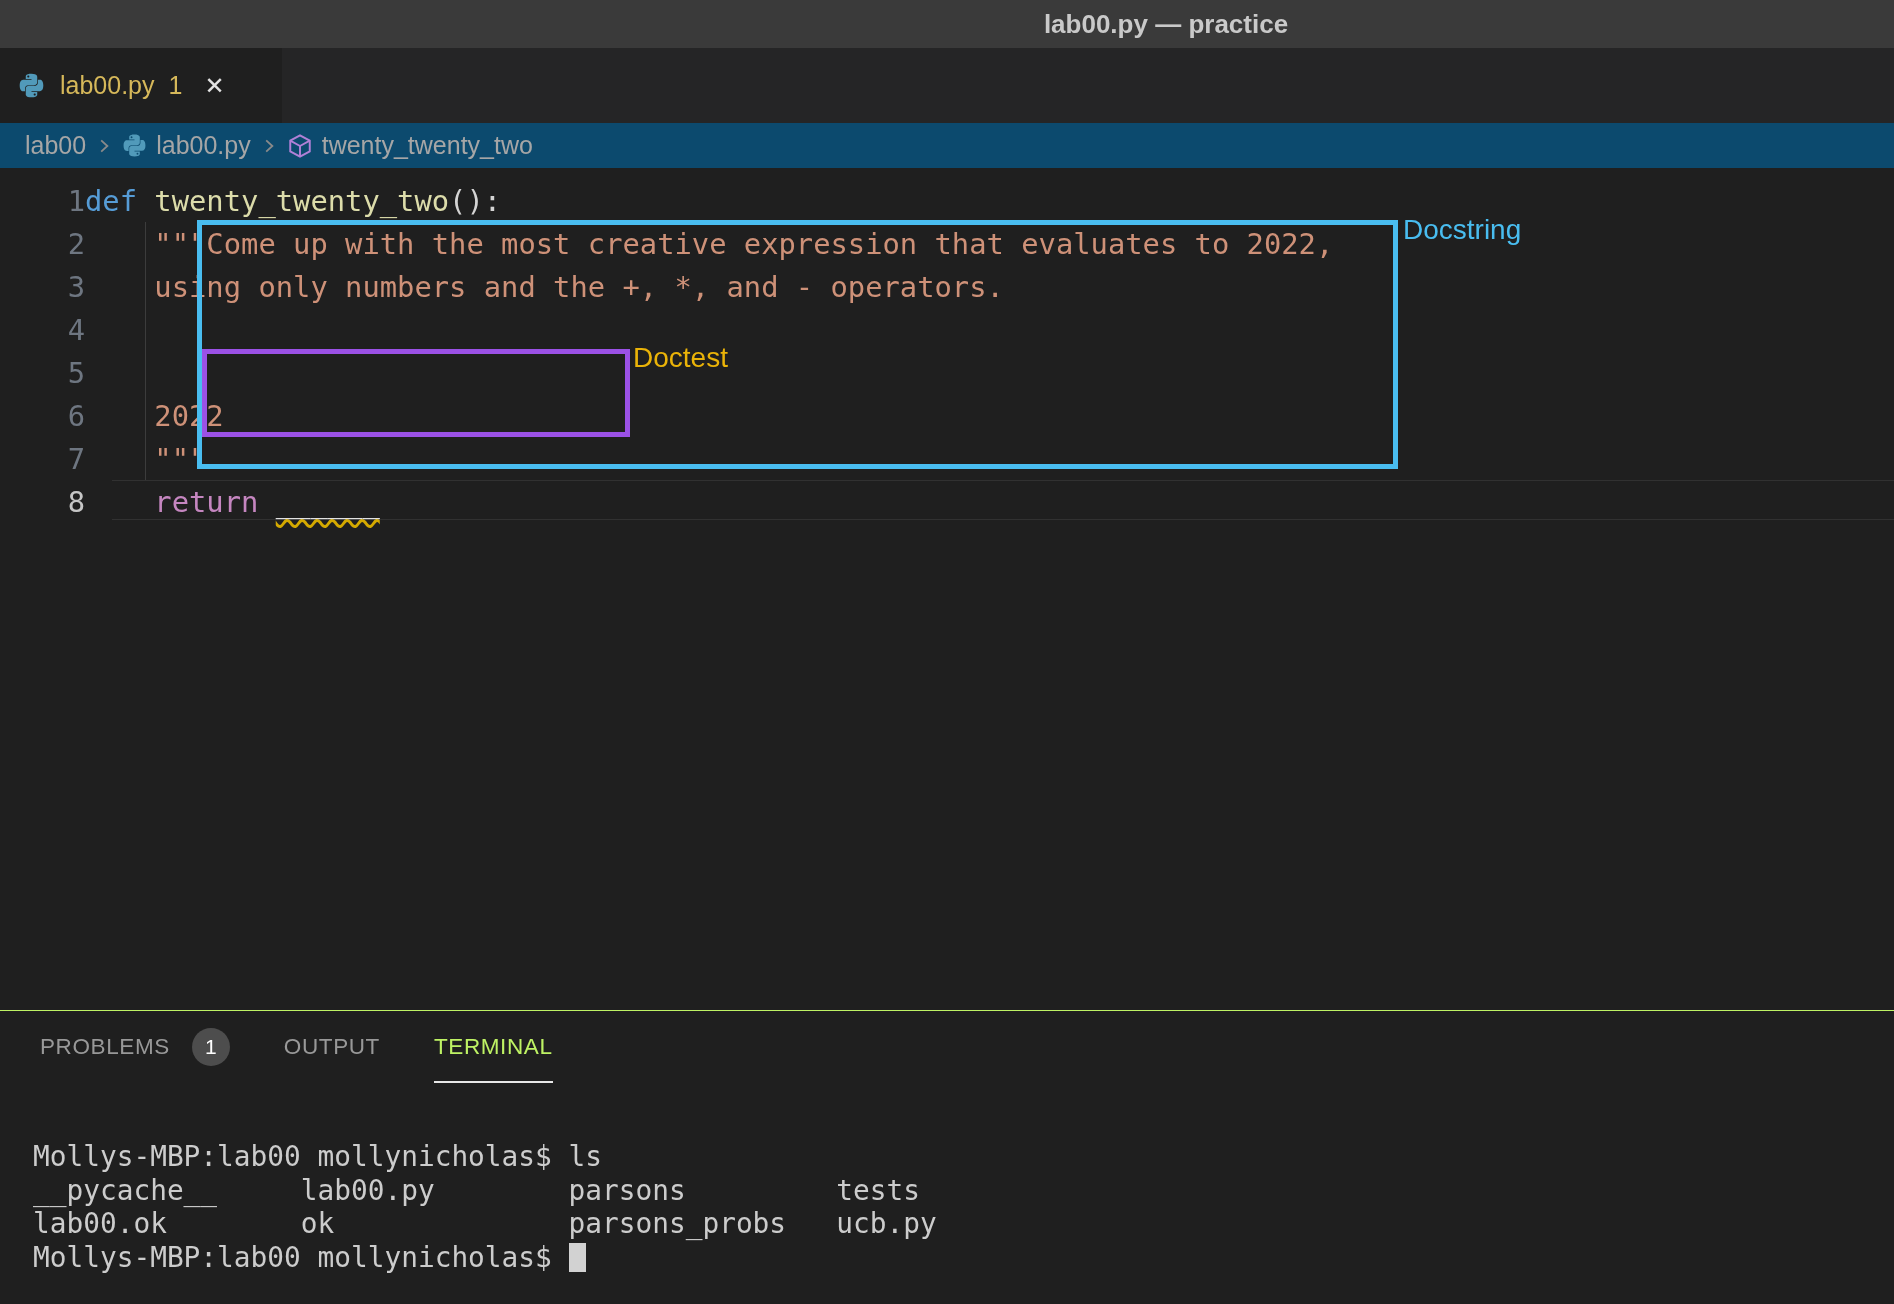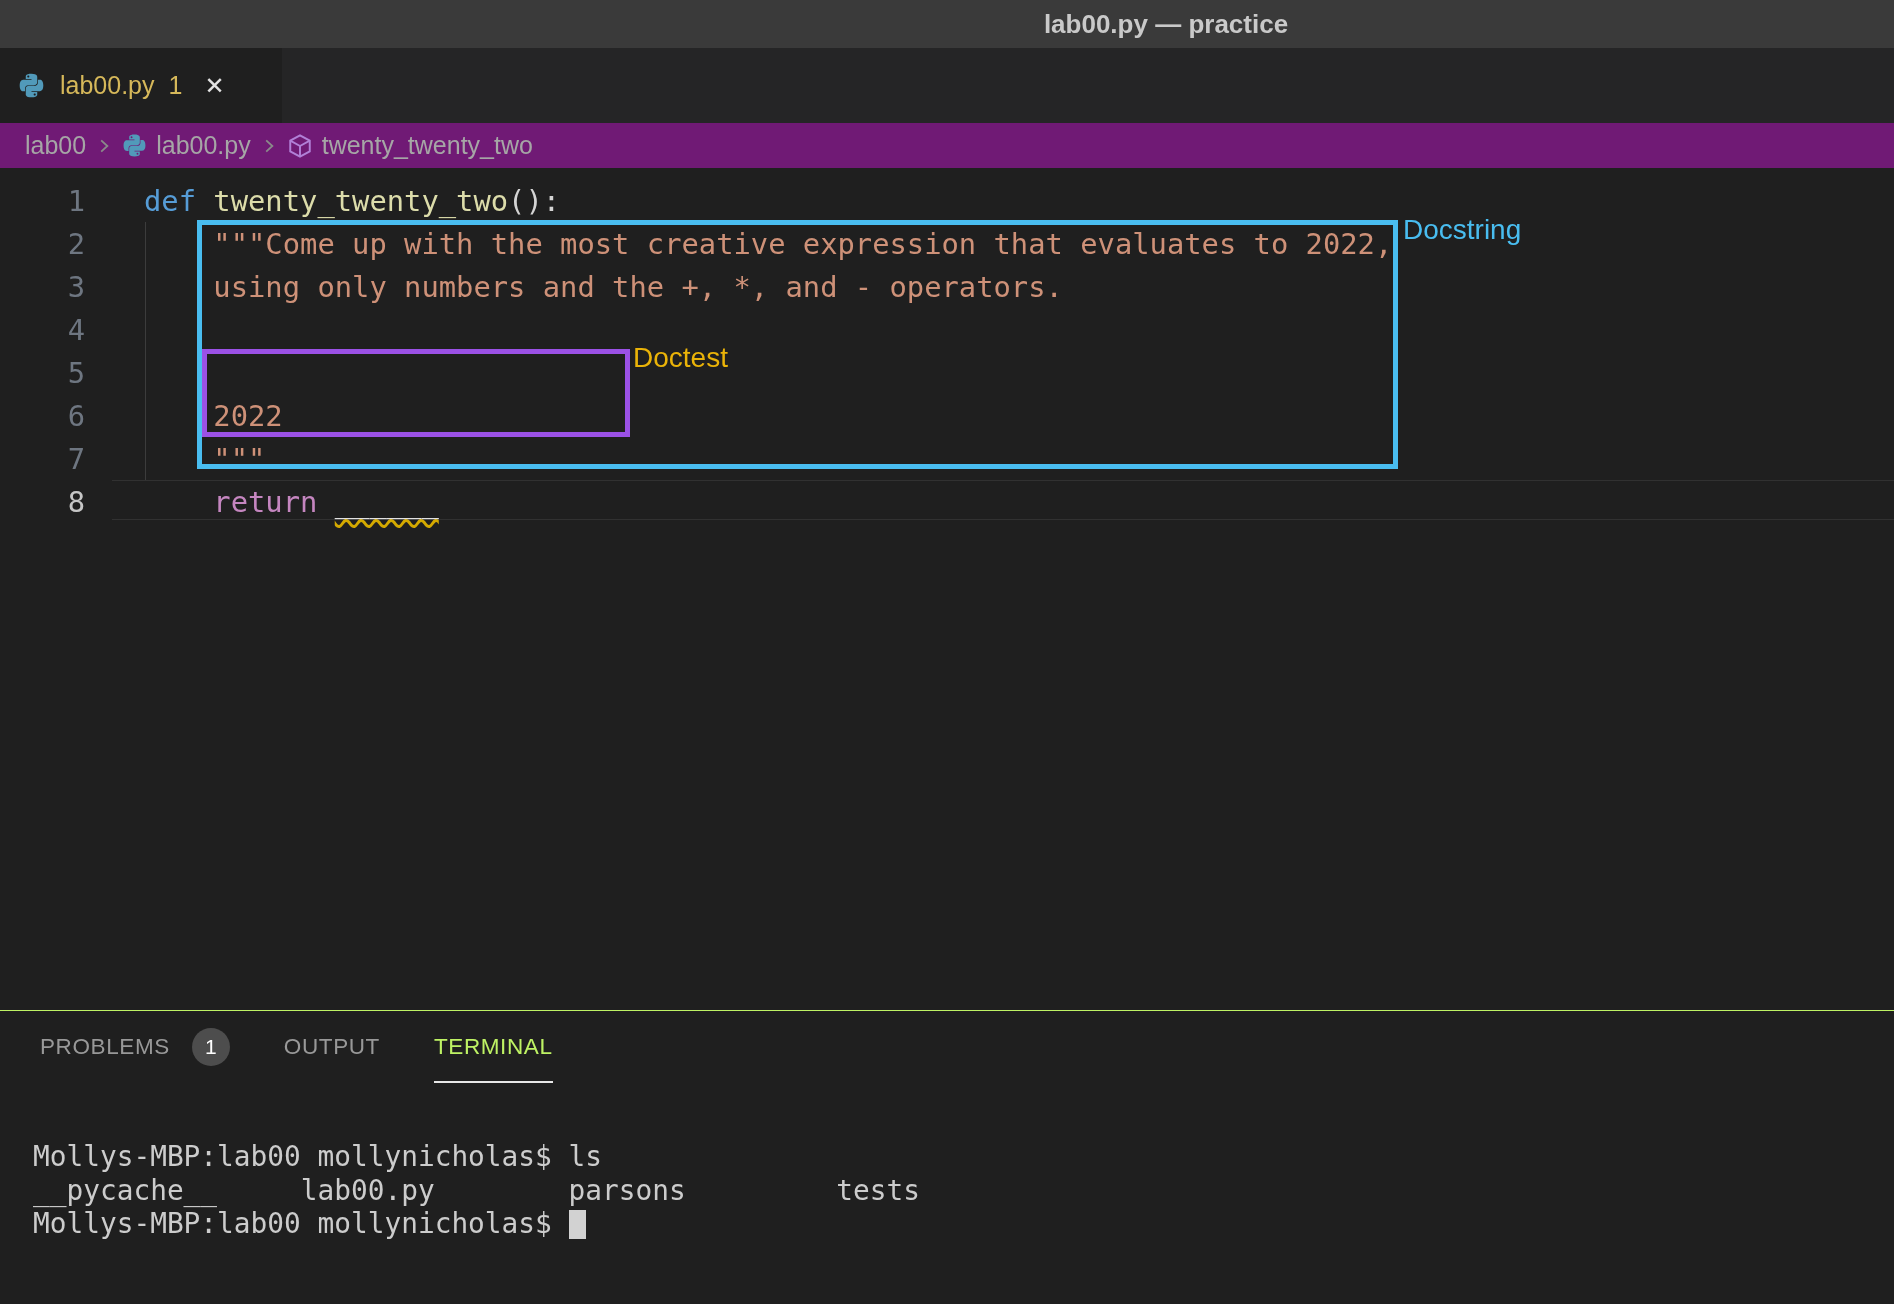--- a/index.html
+++ b/index.html
@@ -14,35 +14,35 @@
 
   
   .tabstrip { position:absolute; top:48px; left:0; right:0; height:75px; background:#252526; }
   .tab { position:absolute; left:0; top:0; width:282px; height:75px; background:#1f1f1f;
          display:flex; align-items:center; padding-left:18px; }
   .tab-label { font-size:25px; color:#d6b85a; margin-left:15px; }
   .tab-badge { font-size:25px; color:#d6b85a; margin-left:14px; }
   .tab-close { margin-left:22px; color:#e3e3e3; font-size:24px; line-height:24px; }
 
   
-  .breadcrumb { position:absolute; top:123px; left:0; right:0; height:45px; background:#701a75;
+  .breadcrumb { position:absolute; top:123px; left:0; right:0; height:45px; background:#0c4a6e;
                 display:flex; align-items:center; padding-left:25px; gap:9px;
                 font-size:25px; color:#a6a6a6; white-space:nowrap; }
   .crumb-icon { display:flex; align-items:center; }
 
   
   .editor { position:absolute; top:168px; left:0; right:0; height:842px; background:#1f1f1f; }
   .current-line { position:absolute; left:112px; right:0; top:312px; height:40px;
                   border-top:1.5px solid #313131; border-bottom:1.5px solid #313131; }
   .indent-guide { position:absolute; left:145px; top:54px; width:1px; height:258px; background:#3c3c3c; }
   .code-lines { position:absolute; top:12px; left:0; right:0; }
   .code-row { display:flex; height:43px; }
   .gutter-num { width:85px; text-align:right; font:28.8px/43px "DejaVu Sans Mono", monospace; color:#6e7681; }
   .code-row.active .gutter-num { color:#c6c6c6; }
-  .code-text { margin-left:59px; font:28.8px/43px "DejaVu Sans Mono", monospace; white-space:pre; color:#d4d4d4; }
+  .code-text { font:28.8px/43px "DejaVu Sans Mono", monospace; white-space:pre; color:#d4d4d4; }
   .tk-kw { color:#569cd6; }
   .tk-fn { color:#dcdcaa; }
   .tk-punc { color:#d4d4d4; }
   .tk-str { color:#ce9178; }
   .tk-doctest { color:#cc6fae; }
   .tk-flow { color:#c586c0; }
   .tk-blank { color:#e8e8e8; text-decoration-line:underline; text-decoration-style:wavy;
               text-decoration-color:#d4a900; text-decoration-thickness:3px; text-underline-offset:7px; }
 
   
@@ -174,17 +174,18 @@
         <div class="panel-tab">
           <span>OUTPUT</span>
         </div>
         <div class="panel-tab active">
           <span>TERMINAL</span>
         </div>
       </div>
     <div class="terminal">
         <div class="term-line">Mollys-MBP:lab00 mollynicholas$ ls</div>
         <div class="term-line">__pycache__     lab00.py        parsons         tests</div>
+        <div class="term-line">lab00.ok        ok              parsons_probs   ucb.py</div>
         <div class="term-line"><span>Mollys-MBP:lab00 mollynicholas$ </span><span class="cursor"></span></div>
       </div>
   </div>
 
 </div>
 
 </body></html>

